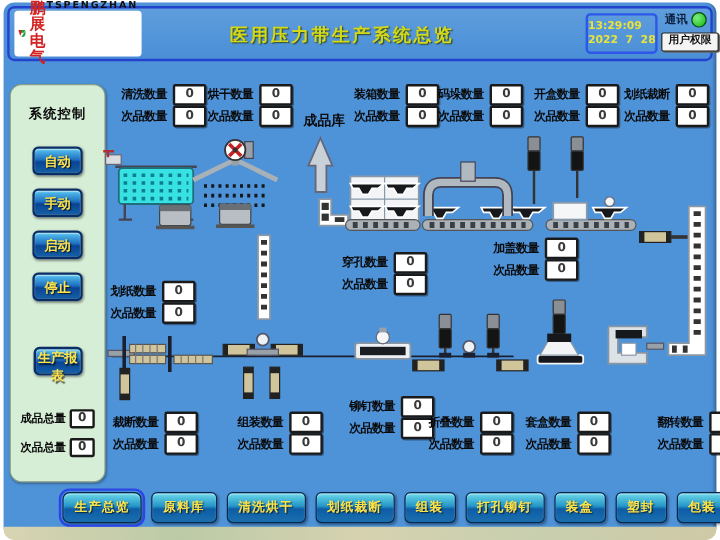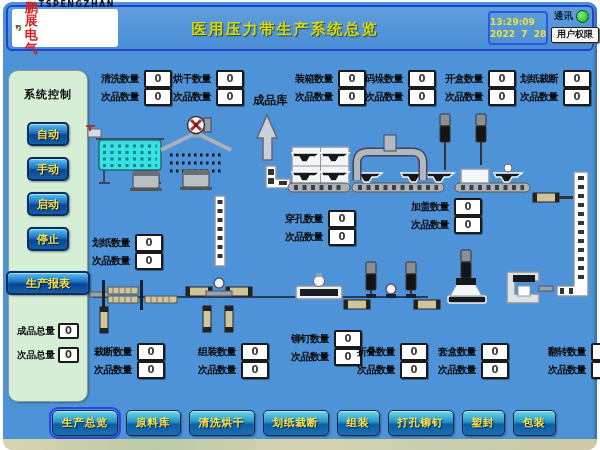--- a/index.html
+++ b/index.html
@@ -20,21 +20,21 @@
   .comm-label{font-size:9.5px;font-weight:bold;color:#0b1e3c}
   .led{width:13px;height:13px;border-radius:50%;background:radial-gradient(circle at 35% 35%,#7df07d,#12b412);border:1px solid #0a4d0a}
   .user-btn{position:absolute;left:543px;top:20px;width:48px;height:16px;background:#f4f4f4;border:1px solid #222;border-radius:2px;font-size:9px;font-weight:bold;color:#111;text-align:center;line-height:13px;box-shadow:1px 1px 0 #666;cursor:pointer}
 
   
   .sidebar{position:absolute;left:8px;top:70px;width:80px;height:332px;background:#d6edd6;border:1px solid #8aa08a;border-radius:10px;display:flex;flex-direction:column;align-items:center;box-shadow:1px 1px 2px rgba(0,0,0,.3)}
   .sb-title{margin-top:16px;font-size:11px;font-weight:bold;color:#0a0a0a;letter-spacing:1px}
   .mode-host{display:flex;flex-direction:column;gap:11px;margin-top:20px;align-items:center}
   .hmi-btn{color:#ffe34a;font-weight:bold;font-size:11px;background:linear-gradient(#55c4f0 0%,#1f6fc0 45%,#0a4494 55%,#1560a6 100%);border:2px solid #0a2d66;border-radius:5px;text-shadow:1px 1px 1px rgba(0,0,0,.7);box-shadow:inset 0 1px 1px rgba(255,255,255,.55),1px 1px 2px rgba(0,0,0,.4);cursor:pointer}
   .mode-btn{width:42px;height:24px}
-  .report-btn{margin-top:20px;width:84px;height:24px}
+  .report-btn{margin-top:38px;width:41px;height:24px}
   .totals-host{margin-top:28px;display:flex;flex-direction:column;gap:8px}
   .total-row{display:flex;align-items:center;gap:3px}
   .t-label{font-size:9.5px;font-weight:bold;color:#0a0a0a}
   .t-box{width:21px;height:16px;background:#fff;border:2px solid #1a1a1a;border-radius:2px;font-size:10px;font-weight:bold;color:#333;text-align:center;line-height:12px}
 
   
   .counters-layer{position:absolute;inset:0;z-index:3}
   .counter{position:absolute;width:78px}
   .c-row{display:flex;align-items:center;height:18px}
   .c-row + .c-row{margin-top:0px}
@@ -450,17 +450,18 @@
     </div>
 </div>
 
 <div class="nav-host">
     <button class="nav-btn active">生产总览</button>
     <button class="nav-btn">原料库</button>
     <button class="nav-btn">清洗烘干</button>
     <button class="nav-btn">划纸裁断</button>
     <button class="nav-btn">组装</button>
     <button class="nav-btn">打孔铆钉</button>
+    <button class="nav-btn">装盒</button>
     <button class="nav-btn">塑封</button>
     <button class="nav-btn">包装</button>
   </div>
 
 <div class="bottom-strip"></div>
 
 </body></html>

